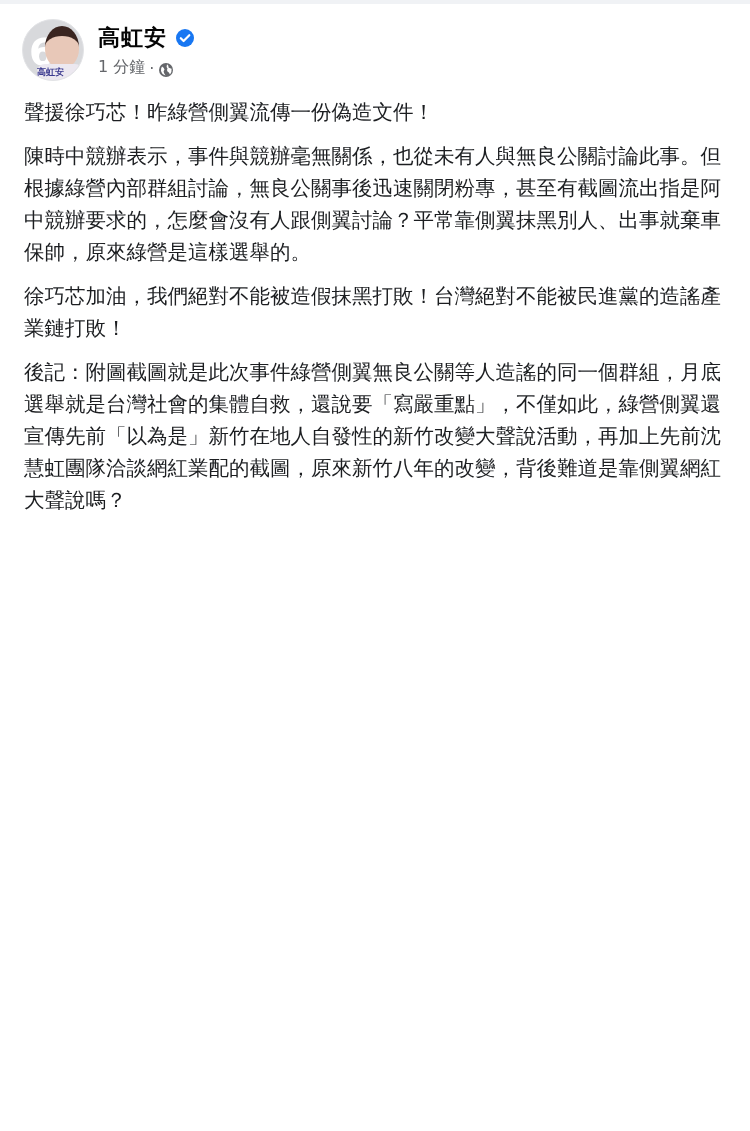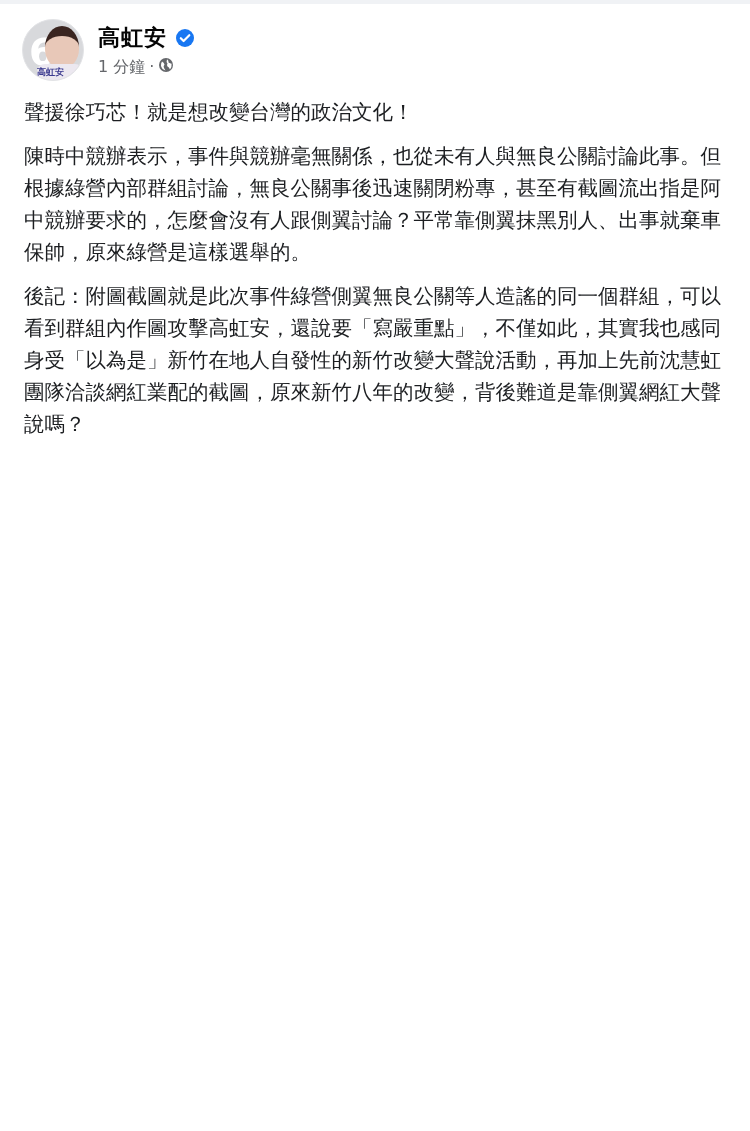--- a/index.html
+++ b/index.html
@@ -12,21 +12,21 @@
               overflow: hidden; border: 1px solid #e2e3e6; box-sizing: border-box; }
     .avatar .six { position: absolute; left: 6px; top: 10px; font-size: 38px; color: #ffffff; font-weight: bold; }
     .avatar .face { position: absolute; left: 22px; top: 6px; width: 34px; height: 42px; border-radius: 50% 50% 45% 45%;
                     background: #e8c8b8; border-top: 10px solid #3a2520; box-sizing: border-box; }
     .avatar .shirt { position: absolute; left: 14px; top: 44px; width: 46px; height: 20px; background: #ece8f0; border-radius: 8px 8px 0 0; }
     .avatar .tag { position: absolute; left: 14px; top: 46px; font-size: 9px; color: #3b3a8f; font-weight: bold; }
     .meta { margin-left: 14px; display: flex; flex-direction: column; justify-content: center; }
     .name-row { display: flex; align-items: center; }
     .name { font-size: 22px; font-weight: bold; color: #050505; letter-spacing: 1px; }
     .verified { margin-left: 8px; width: 20px; height: 20px; }
-    .sub-row { display: flex; align-items: flex-start; margin-top: 4px; color: #65676b; font-size: 16px; }
+    .sub-row { display: flex; align-items: flex-end; margin-top: 4px; color: #65676b; font-size: 16px; }
     .dot { margin: 0 4px; }
     .globe { width: 16px; height: 16px; }
     .body { position: absolute; left: 24px; top: 96px; width: 706px; font-size: 20.5px; line-height: 32px; color: #1c1e21; }
     .body p { margin: 0 0 12px 0; }
   </style>
 </head>
 <body>
 
 <div class="post">
   <div class="topline"></div>
@@ -52,17 +52,18 @@
         <svg class="globe" viewBox="0 0 16 16">
           <circle cx="8" cy="8" r="7" fill="#65676b"></circle>
           <path d="M4 4.5 Q6 5.5 6.5 7.5 Q5 9 6 11 L7.5 13.5 Q4 12.5 3 9 Q2.8 6 4 4.5Z" fill="#fff"></path>
           <path d="M9 2.2 Q11 3.5 10.5 5.5 Q12 6.5 13.6 6.8 Q14 10 12 12.5 Q11 10 9.5 9.5 Q8.5 8 9.5 6.5 Q8 5 9 2.2Z" fill="#fff"></path>
         </svg>
       </div>
     </div>
   </div>
 
   <div class="body">
-    <p>聲援徐巧芯！就是想改變台灣的政治文化！</p>
+    <p>聲援徐巧芯！昨綠營側翼流傳一份偽造文件！</p>
     <p>陳時中競辦表示，事件與競辦毫無關係，也從未有人與無良公關討論此事。但根據綠營內部群組討論，無良公關事後迅速關閉粉專，甚至有截圖流出指是阿中競辦要求的，怎麼會沒有人跟側翼討論？平常靠側翼抹黑別人、出事就棄車保帥，原來綠營是這樣選舉的。</p>
-    <p>後記：附圖截圖就是此次事件綠營側翼無良公關等人造謠的同一個群組，可以看到群組內作圖攻擊高虹安，還說要「寫嚴重點」，不僅如此，其實我也感同身受「以為是」新竹在地人自發性的新竹改變大聲說活動，再加上先前沈慧虹團隊洽談網紅業配的截圖，原來新竹八年的改變，背後難道是靠側翼網紅大聲說嗎？</p>
+    <p>徐巧芯加油，我們絕對不能被造假抹黑打敗！台灣絕對不能被民進黨的造謠產業鏈打敗！</p>
+    <p>後記：附圖截圖就是此次事件綠營側翼無良公關等人造謠的同一個群組，月底選舉就是台灣社會的集體自救，還說要「寫嚴重點」，不僅如此，綠營側翼還宣傳先前「以為是」新竹在地人自發性的新竹改變大聲說活動，再加上先前沈慧虹團隊洽談網紅業配的截圖，原來新竹八年的改變，背後難道是靠側翼網紅大聲說嗎？</p>
   </div>
 </div>
 
 </body></html>

